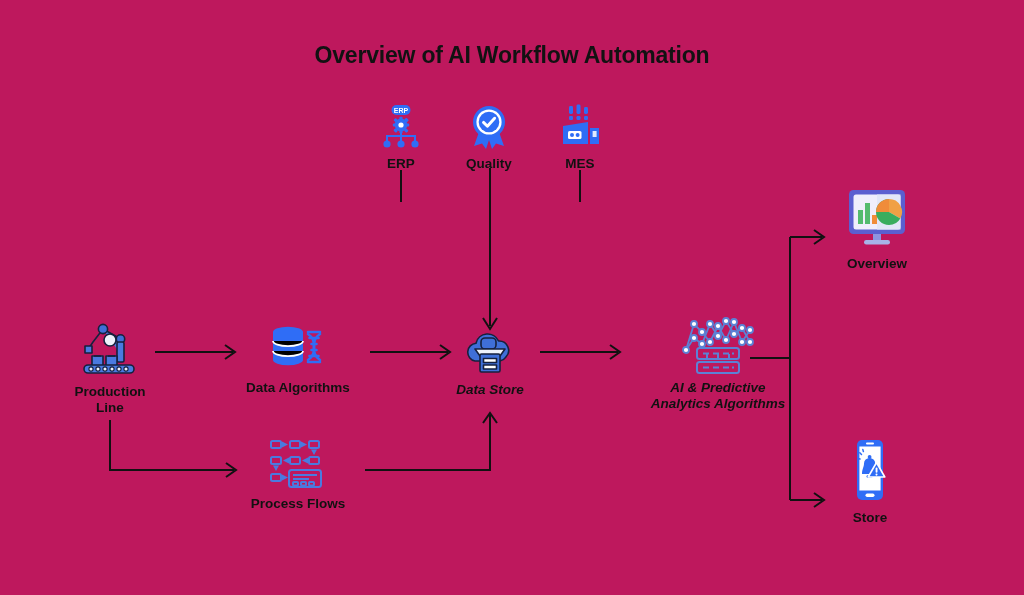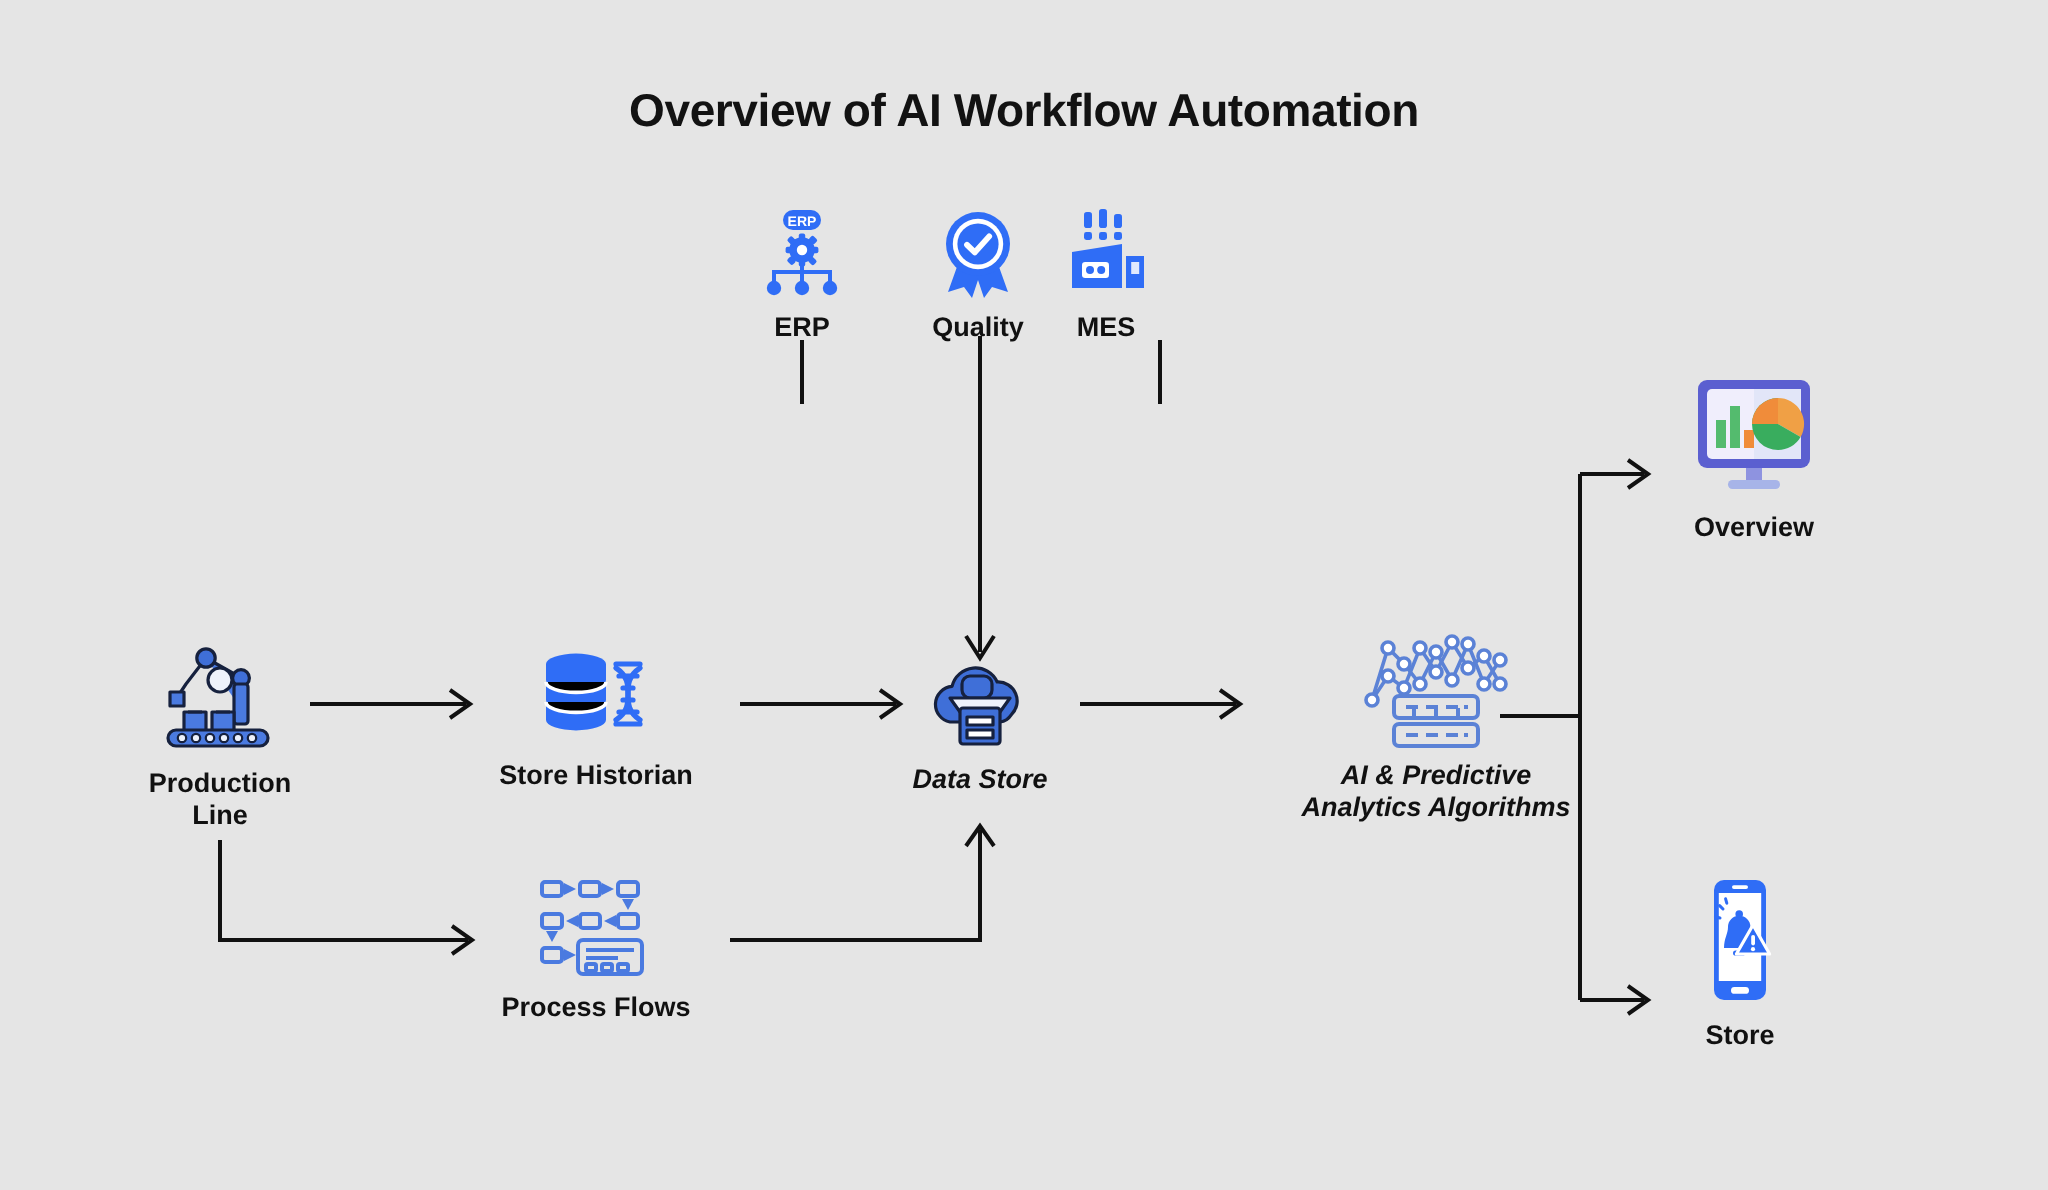--- a/index.html
+++ b/index.html
@@ -8,21 +8,21 @@
     background: #ffffff;
   }
   body {
     font-family: "Liberation Sans", sans-serif;
     -webkit-font-smoothing: antialiased;
   }
   #canvas {
     position: relative;
     width: 1024px;
     height: 595px;
-    background: #e5e5e5;
+    background: #be185d;
     overflow: hidden;
   }
   #title {
     position: absolute;
     left: 0;
     top: 42px;
     width: 1024px;
     text-align: center;
     font-size: 23px;
     font-weight: bold;
@@ -147,21 +147,21 @@
         <path d="M33,28 L38,42 L30,39.5 L26,45 L22,33 Z" fill="#2f6df6"></path>
         <circle cx="23" cy="18" r="16" fill="#2f6df6"></circle>
         <circle cx="23" cy="18" r="12.6" fill="#ffffff"></circle>
         <circle cx="23" cy="18" r="10.3" fill="#2f6df6"></circle>
         <path d="M17.5,18.4 L21.4,22.2 L28.6,14.2" stroke="#ffffff" stroke-width="2.9" fill="none" stroke-linecap="round" stroke-linejoin="round"></path>
       </svg>
     </div>
     <div class="label">Quality</div>
   </div>
 
-  <div class="node" style="left:522px; top:104px; width:62px;">
+  <div class="node" style="left:549px; top:104px; width:62px;">
     <div class="icon-box">
       <svg width="46" height="46" viewBox="0 0 46 46">
         <g fill="#2f6df6">
           <rect x="12" y="2" width="4" height="8" rx="1.4"></rect>
           <rect x="19.5" y="0.5" width="4" height="9.5" rx="1.4"></rect>
           <rect x="27" y="3" width="4" height="7" rx="1.4"></rect>
           <rect x="12" y="12" width="4" height="4" rx="1.2"></rect>
           <rect x="19.5" y="12" width="4" height="4" rx="1.2"></rect>
           <rect x="27" y="12" width="4" height="4" rx="1.2"></rect>
           <path d="M6,40 L6,22 L31,18 L31,40 Z"></path>
@@ -220,21 +220,21 @@
           <path d="M5,29 a15,5.2 0 0,0 30,0"></path>
         </g>
         <g stroke="#2f6df6" stroke-width="2.6" fill="none" stroke-linecap="round">
           <path d="M40,12 C52,20 40,30 52,38"></path>
           <path d="M52,12 C40,20 52,30 40,38"></path>
           <path d="M41.5,16 L50.5,16 M43.5,22 L48.5,22 M43.5,28 L48.5,28 M41.5,34 L50.5,34"></path>
           <path d="M40,10 L52,10 M40,40 L52,40"></path>
         </g>
       </svg>
     </div>
-    <div class="label">Store Historian</div>
+    <div class="label">Data Algorithms</div>
   </div>
 
   <div class="node" style="left:237px; top:438px; width:122px;">
     <div class="icon-box">
       <svg width="58" height="52" viewBox="0 0 58 52">
         <g stroke="#4a7ae0" stroke-width="2" fill="none">
           <rect x="2" y="3" width="10" height="7" rx="1.5"></rect>
           <rect x="21" y="3" width="10" height="7" rx="1.5"></rect>
           <rect x="40" y="3" width="10" height="7" rx="1.5"></rect>
           <rect x="2" y="19" width="10" height="7" rx="1.5"></rect>

